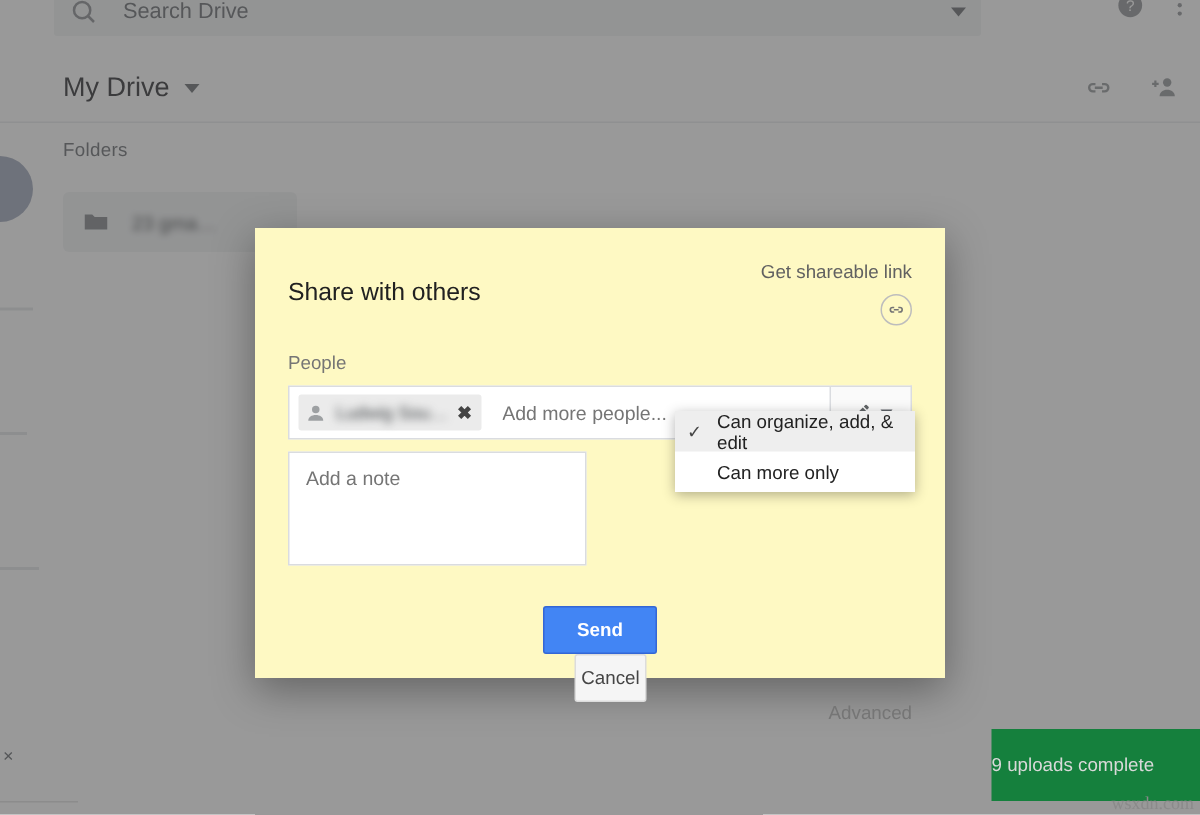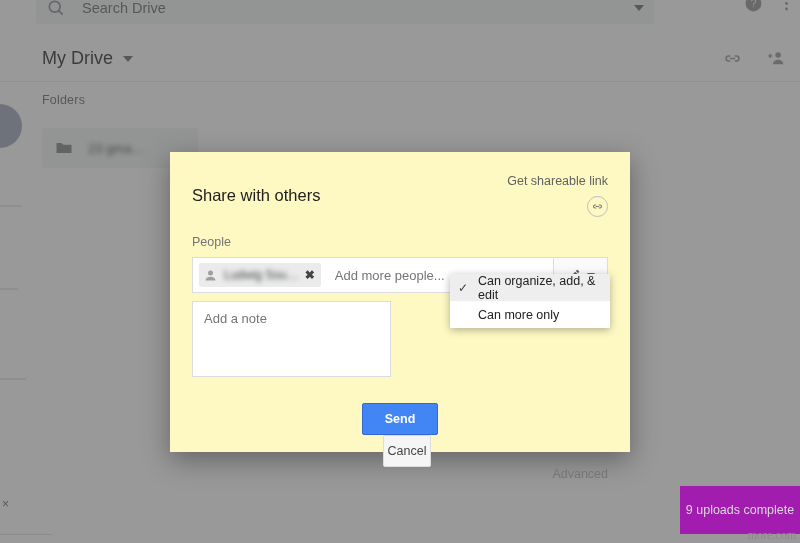--- a/index.html
+++ b/index.html
@@ -251,23 +251,23 @@
   .perm-check {
     width: 16px; flex: none;
     font-size: 12px; color: #444;
   }
   .perm-text { margin-left: 4px; }
 
   
   #toast {
     position: absolute;
     right: 0; bottom: 9px;
-    width: 120px; height: 48px;
-    background: #a21caf;
-    display: flex; align-items: center; justify-content: center;
+    width: 139px; height: 48px;
+    background: #15803d;
+    display: flex; align-items: center; justify-content: flex-start;
     z-index: 90;
   }
   .toast-text { color: #d9d9d9; font-size: 12.5px; }
 
   .watermark {
     position: absolute; right: 4px; bottom: 0;
     font-size: 12px; color: #8a8a8a;
     font-family: "Liberation Serif", serif;
     z-index: 95;
   }
@@ -386,13 +386,13 @@
   <div class="perm-item">
     <span class="perm-check"></span>
     <span class="perm-text">Can more only</span>
   </div>
 </div>
 
 <div id="toast">
   <span class="toast-text">9 uploads complete</span>
 </div>
 
-<span class="watermark">more.com</span>
+<span class="watermark">wsxdn.com</span>
 
 </body></html>

